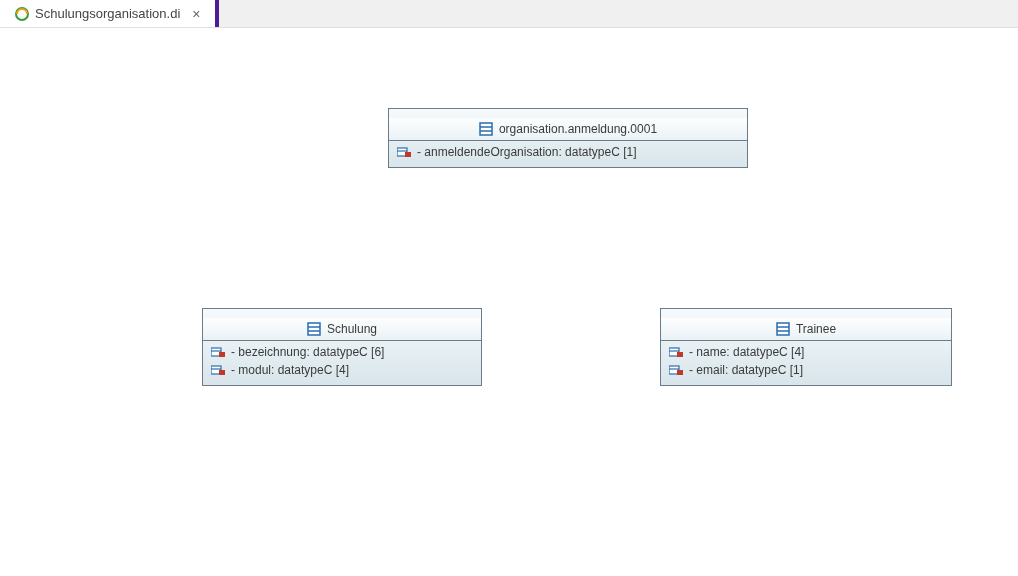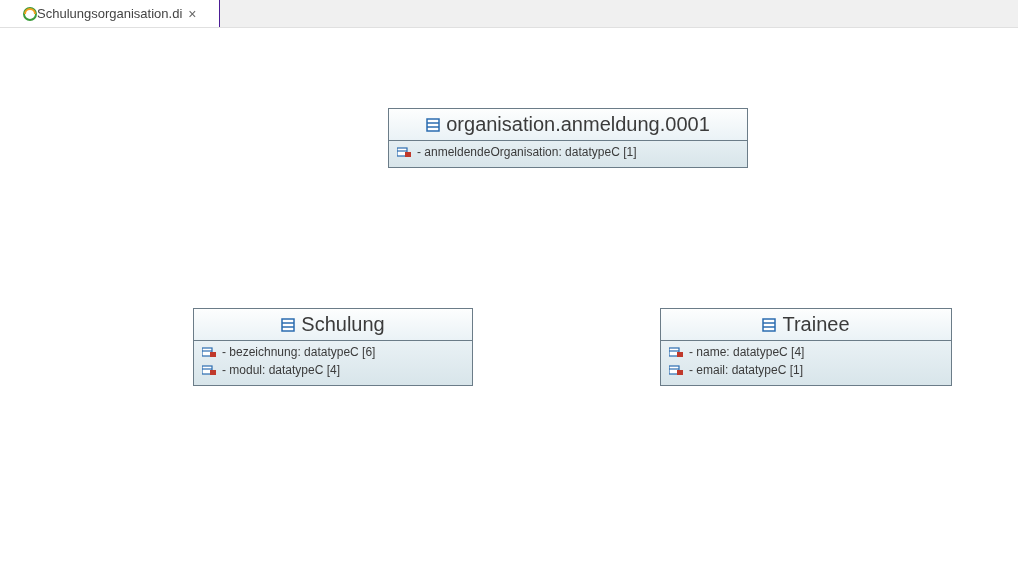--- a/index.html
+++ b/index.html
@@ -17,24 +17,24 @@
   .tabbar {
     display: flex;
     align-items: stretch;
     height: 28px;
     background: #f0f0f0;
     border-bottom: 1px solid #e0e0e0;
   }
   .tab {
     display: flex;
     align-items: center;
-    gap: 0;
-    padding: 0 23px;
+    gap: 6px;
+    padding: 0 15px;
     background: #ffffff;
-    border-right: 1px solid #4c1d95;
+    border-right: 4px solid #4c1d95;
     font-size: 13px;
     color: #444;
   }
   .tab-icon svg { display: block; }
   .close-x { color: #666; font-size: 14px; margin-left: 6px; cursor: pointer; }
   .canvas {
     position: relative;
     width: 100%;
     height: calc(100% - 28px);
     background: #ffffff;
@@ -45,23 +45,24 @@
     background: linear-gradient(#f6fafd, #d8e5ea);
     box-shadow: 0 0 0 rgba(0,0,0,0);
   }
   .class-title {
     display: flex;
     align-items: center;
     justify-content: center;
     gap: 6px;
     padding: 4px 10px;
     border-bottom: 1px solid #6b7c88;
-    font-size: 20px;
+    font-size: 12px;
     color: #3b3b3b;
     background: linear-gradient(#fdfefe, #eaf2f6);
+    margin-top: 9px;
   }
   .class-body {
     padding: 2px 6px 6px 6px;
   }
   .attr-row {
     display: flex;
     align-items: center;
     gap: 6px;
     padding: 2px 2px;
     font-size: 12px;
@@ -107,21 +108,21 @@
             <rect x="0" y="2" width="10" height="8" fill="#ffffff" stroke="#2b6cb0" stroke-width="1.2"></rect>
             <line x1="0" y1="5" x2="10" y2="5" stroke="#2b6cb0" stroke-width="1.2"></line>
             <rect x="8" y="6" width="6" height="5" fill="#c0392b"></rect>
           </svg>
         </span>
         <span>- anmeldendeOrganisation: datatypeC [1]</span>
       </div>
     </div>
   </div>
 
-  <div class="class-box" style="left:193px; top:280px; width:280px;">
+  <div class="class-box" style="left:202px; top:280px; width:280px;">
     <div class="class-title">
       <span class="ico">
         <svg width="14" height="14" viewBox="0 0 14 14">
           <rect x="1" y="1" width="12" height="12" fill="#ffffff" stroke="#2b6cb0" stroke-width="1.5"></rect>
           <line x1="1" y1="5" x2="13" y2="5" stroke="#2b6cb0" stroke-width="1.5"></line>
           <line x1="1" y1="9" x2="13" y2="9" stroke="#2b6cb0" stroke-width="1.5"></line>
         </svg>
       </span>
       <span>Schulung</span>
     </div>

